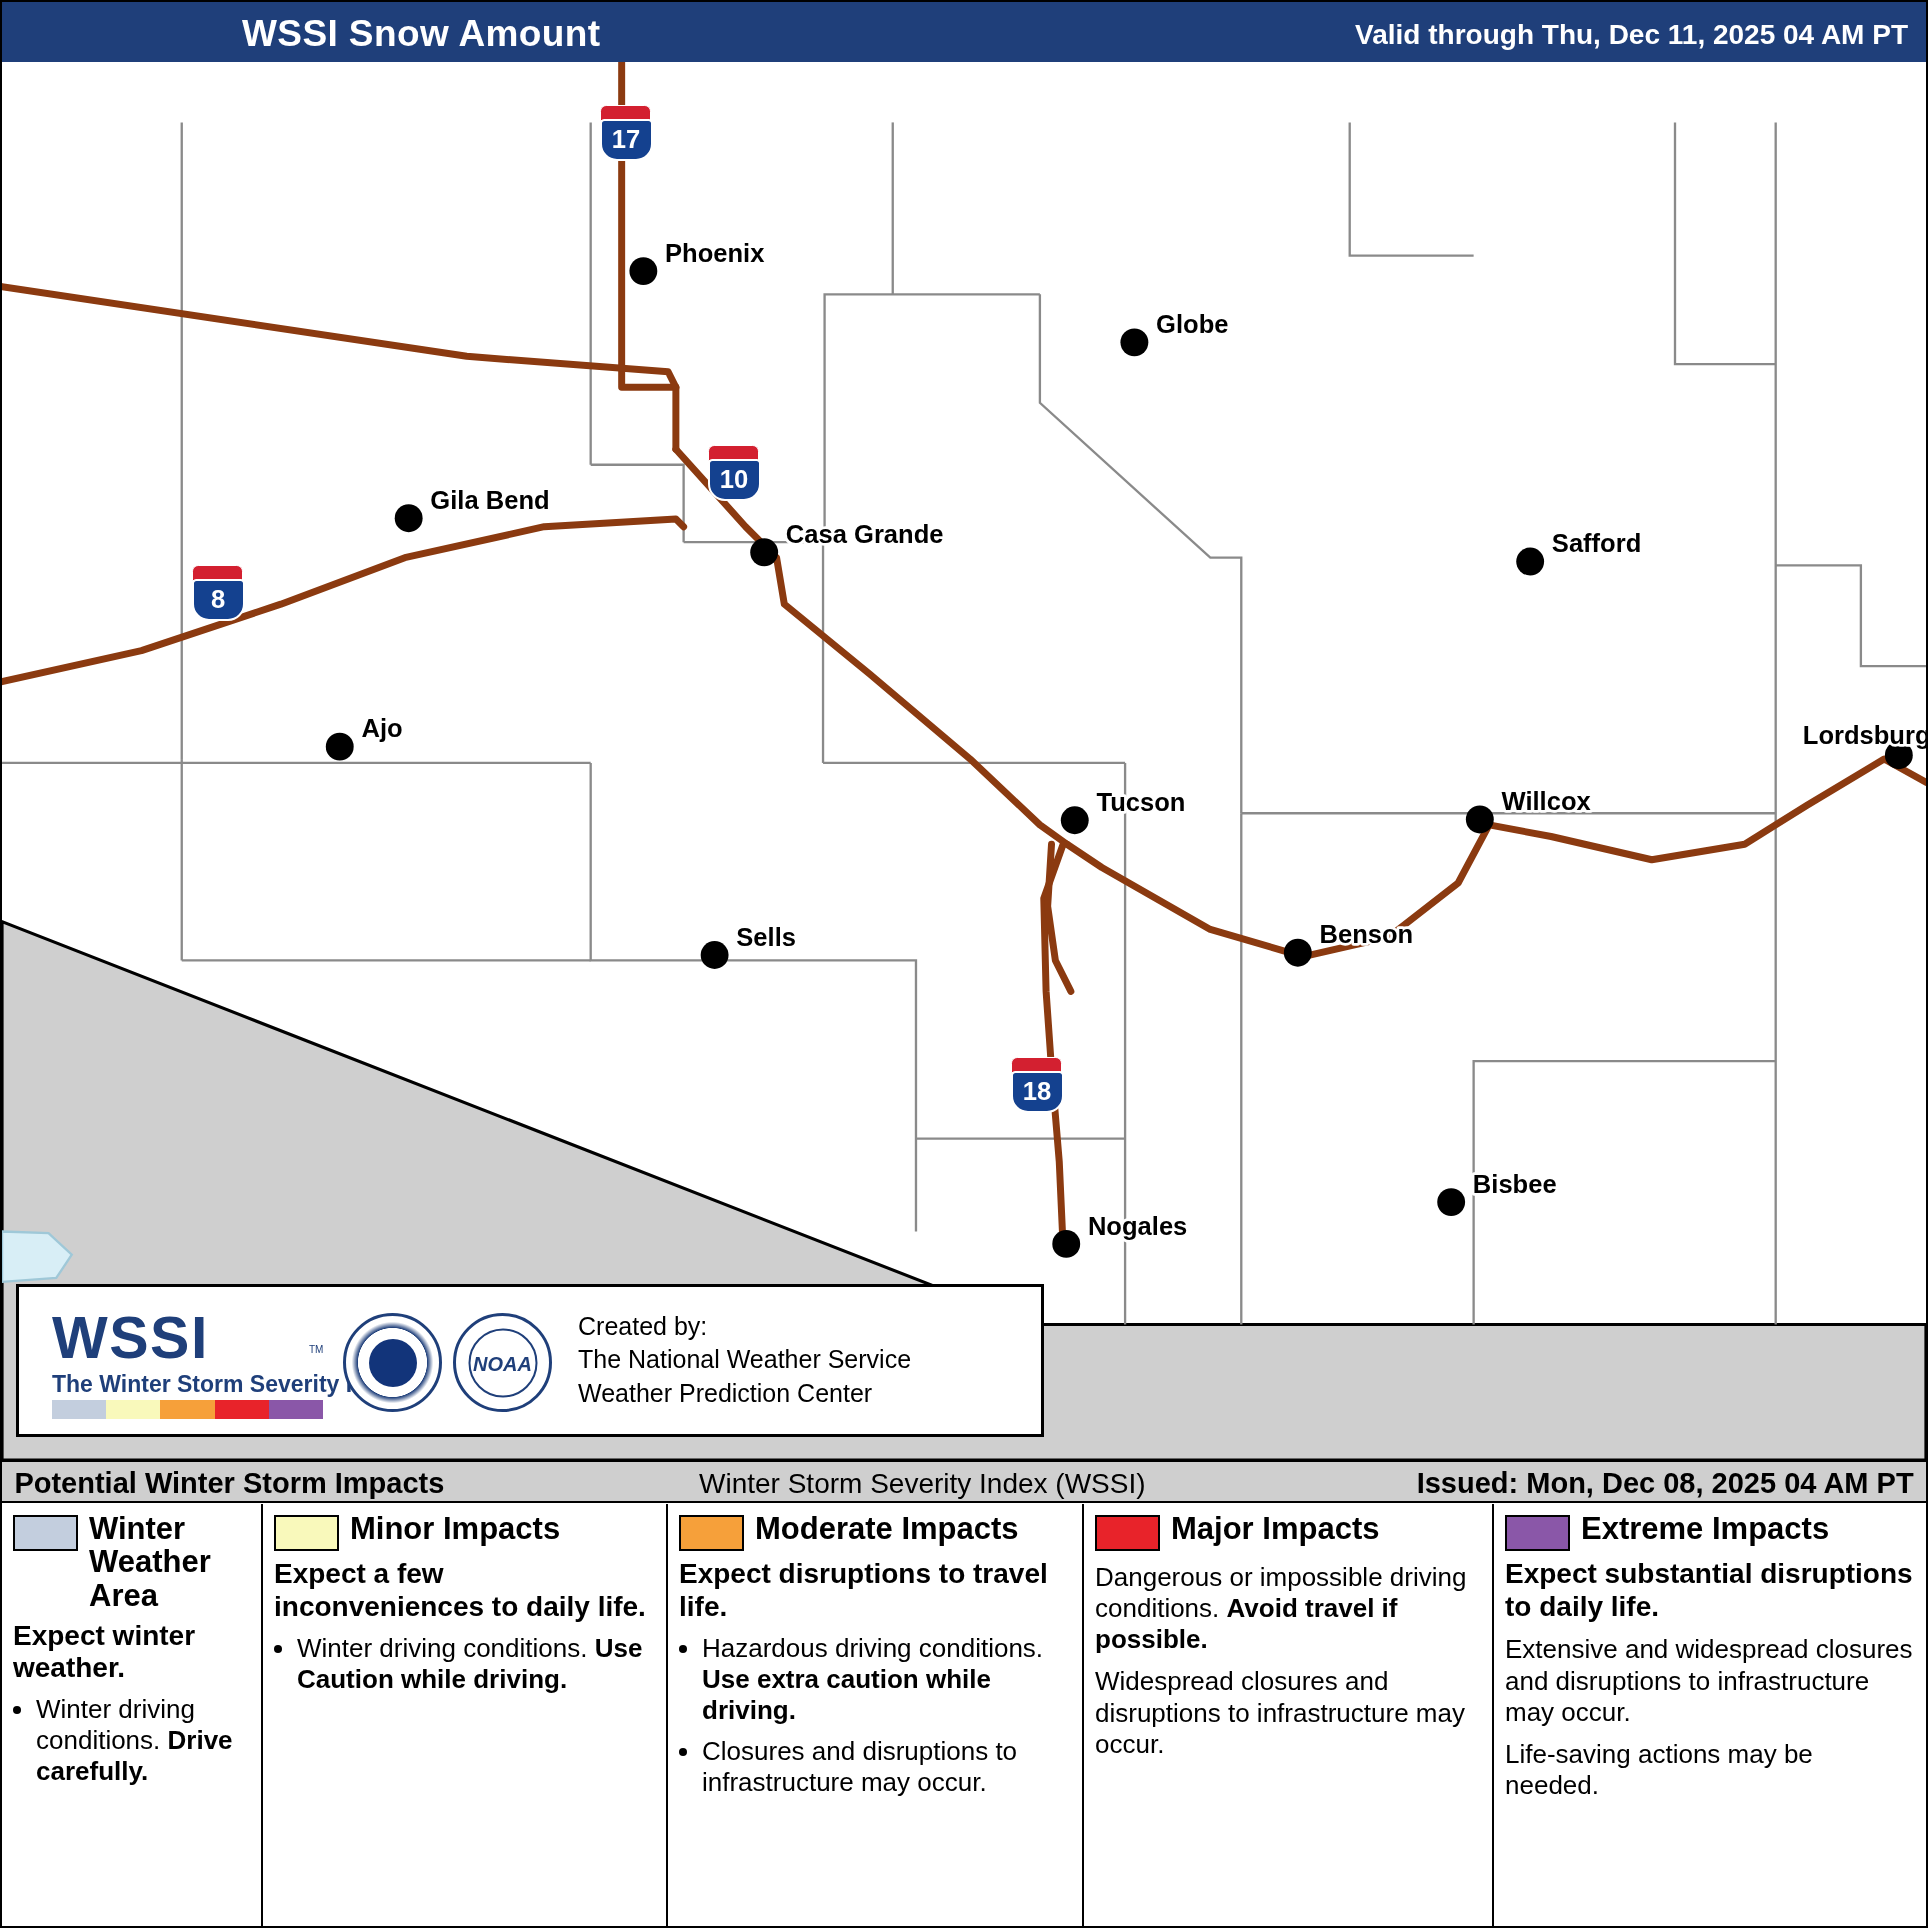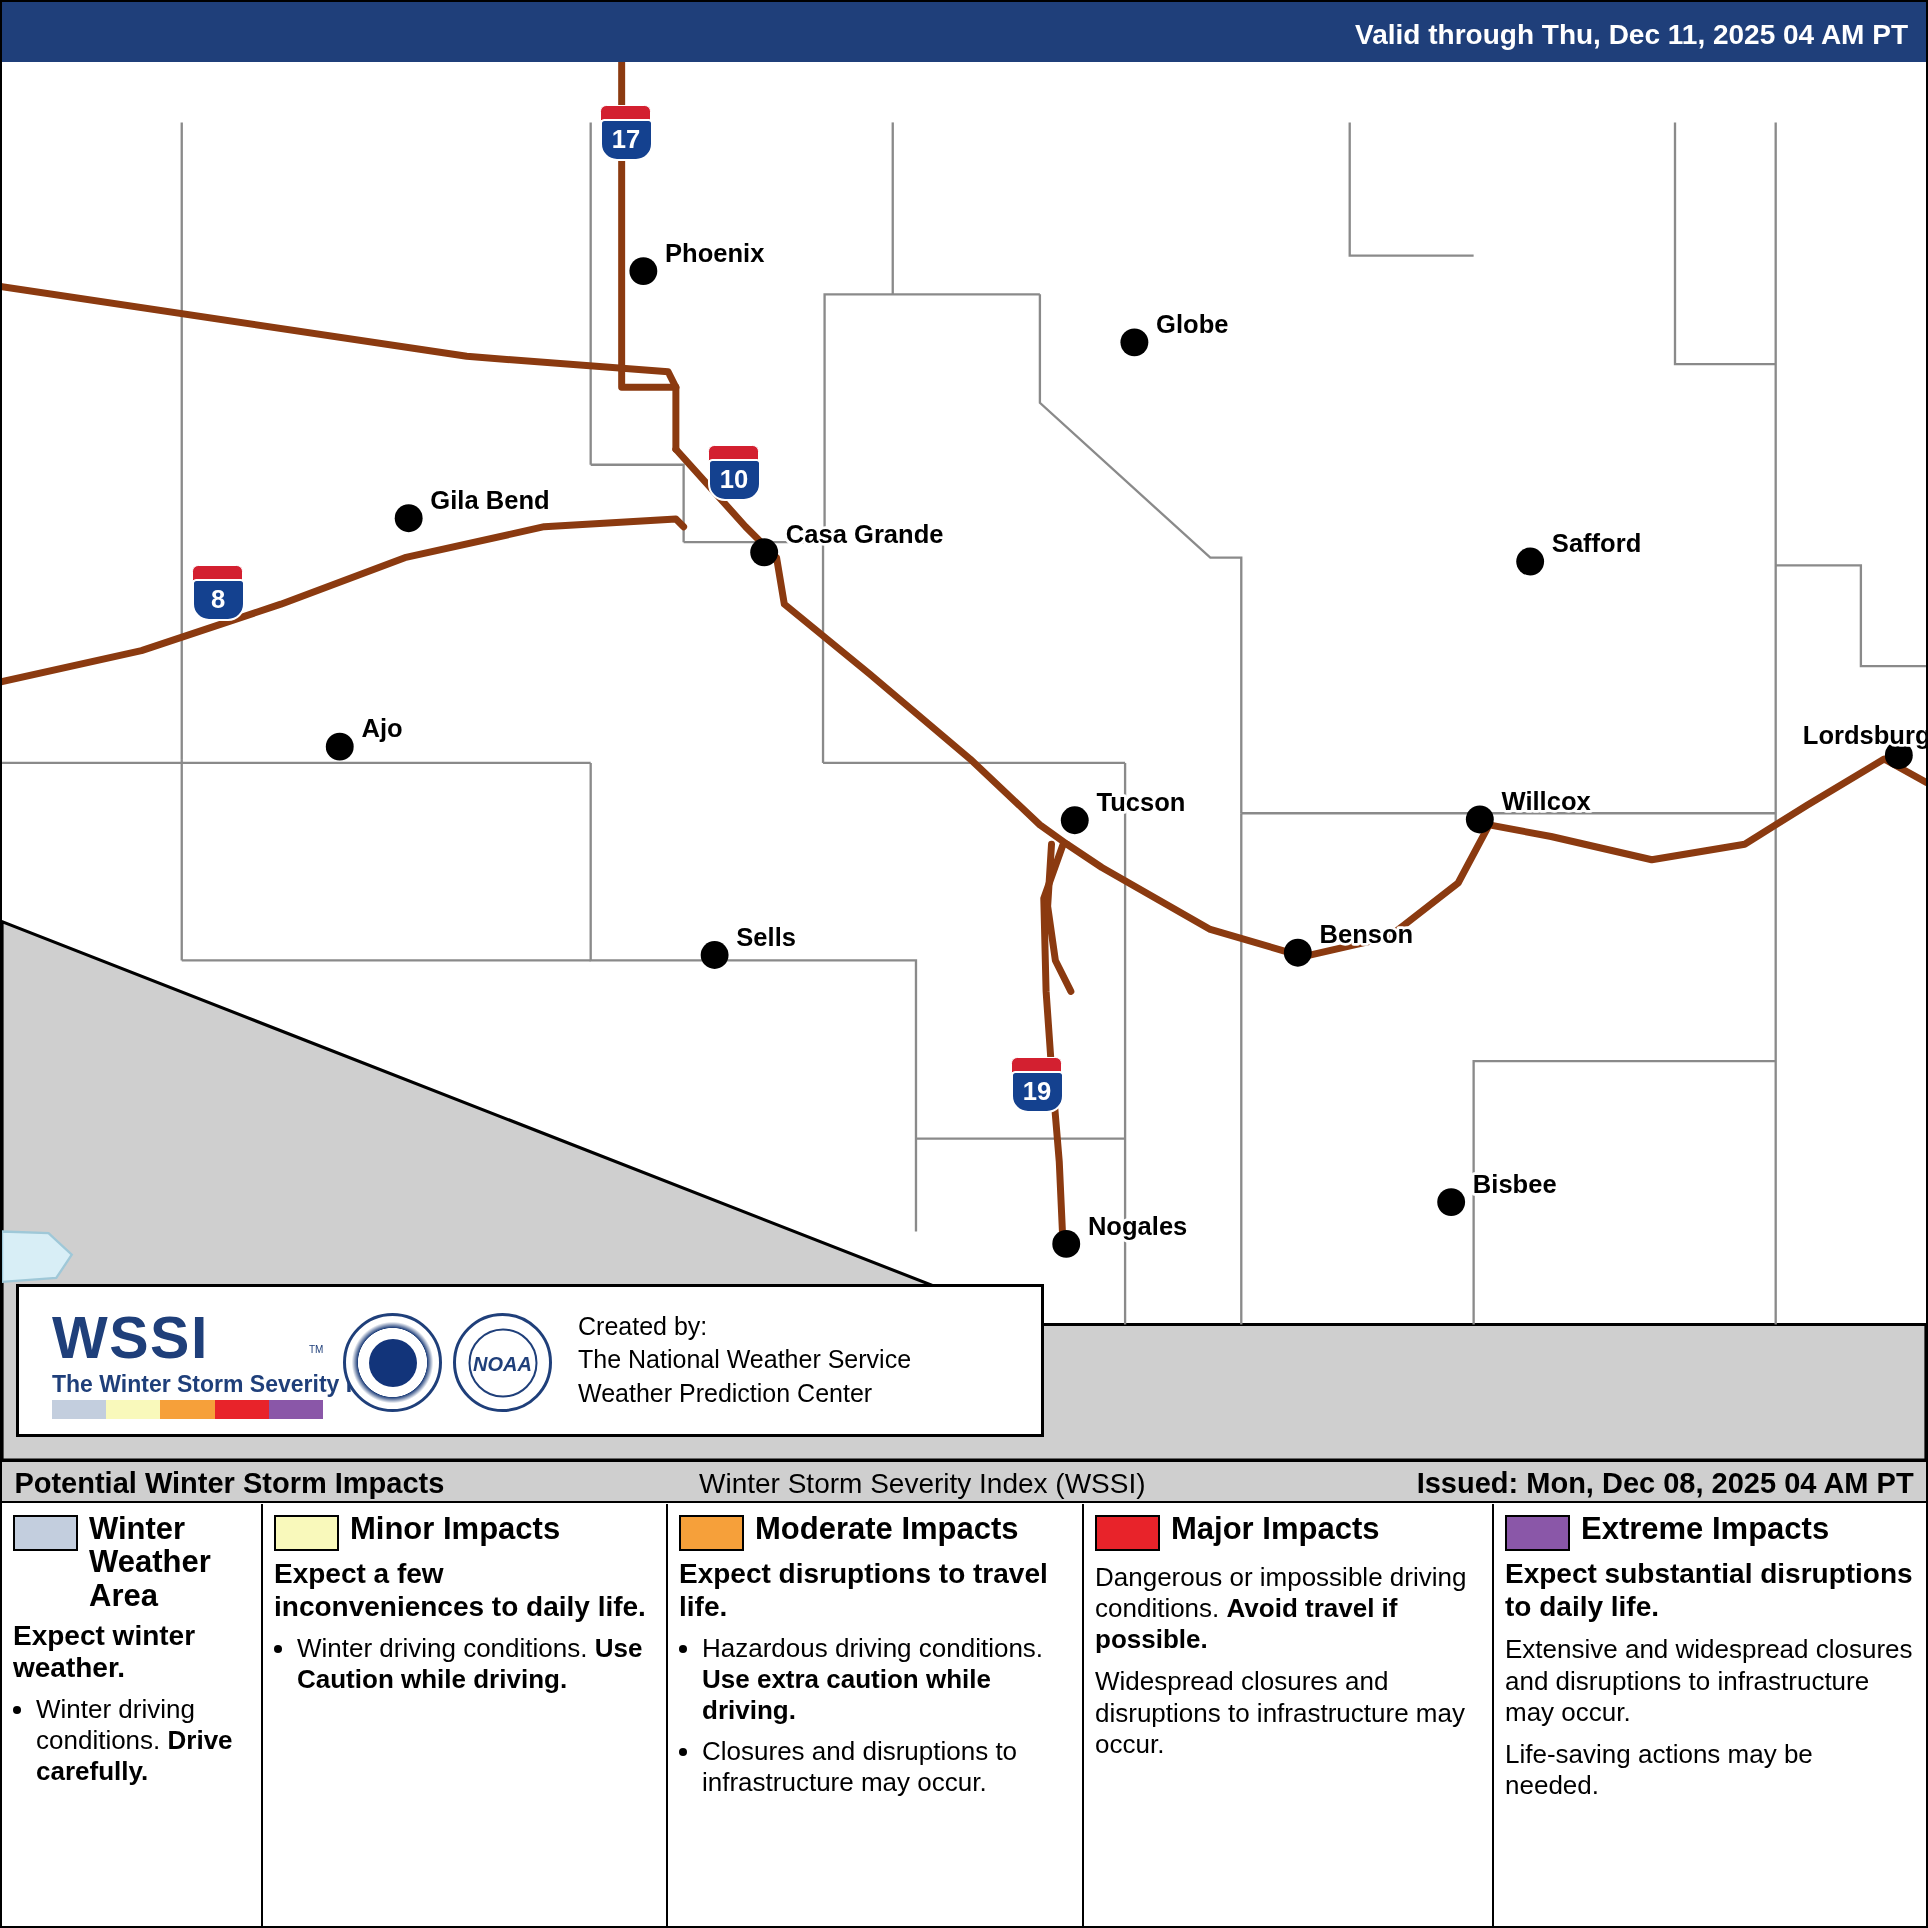--- a/index.html
+++ b/index.html
@@ -297,20 +297,21 @@
     color: #000;
   }
   ul.lbullets li { margin-bottom: 9.3px; }
 </style>
 </head>
 <body>
 
 <div id="page">
 
   <div id="header">
+    <div class="title">WSSI Snow Amount</div>
     <div class="valid">Valid through Thu, Dec 11, 2025 04 AM PT</div>
   </div>
 
   <div id="map">
     <svg width="1924" height="1398" viewBox="0 0 2484 1805">
 
       <rect x="0" y="0" width="2484" height="1805" fill="#ffffff"></rect>
 
       <polygon points="0,1110 1330,1630 2484,1630 2484,1805 0,1805" fill="#cfcfcf" stroke="#000000" stroke-width="4"></polygon>
 
@@ -399,21 +400,21 @@
     <div class="shield" style="left:704px; top:383px;">
       <div class="top"></div>
       <div class="bot">10</div>
     </div>
     <div class="shield" style="left:188px; top:503px;">
       <div class="top"></div>
       <div class="bot">8</div>
     </div>
     <div class="shield" style="left:1007px; top:995px;">
       <div class="top"></div>
-      <div class="bot">19</div>
+      <div class="bot">18</div>
     </div>
   </div>
 
   <div id="logo-box">
     <div class="wssi-word">WSSI</div>
     <div class="wssi-tm">TM</div>
     <div class="wssi-sub">The Winter Storm Severity Index</div>
     <div class="swatches">
       <span style="background:#c3cede"></span>
       <span style="background:#f9f9bb"></span>

